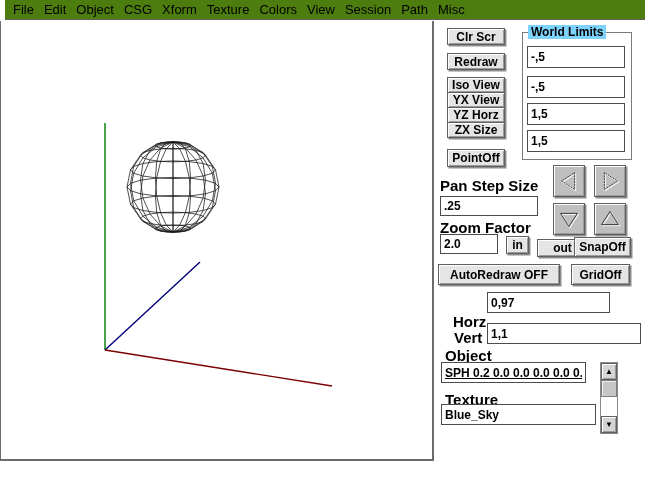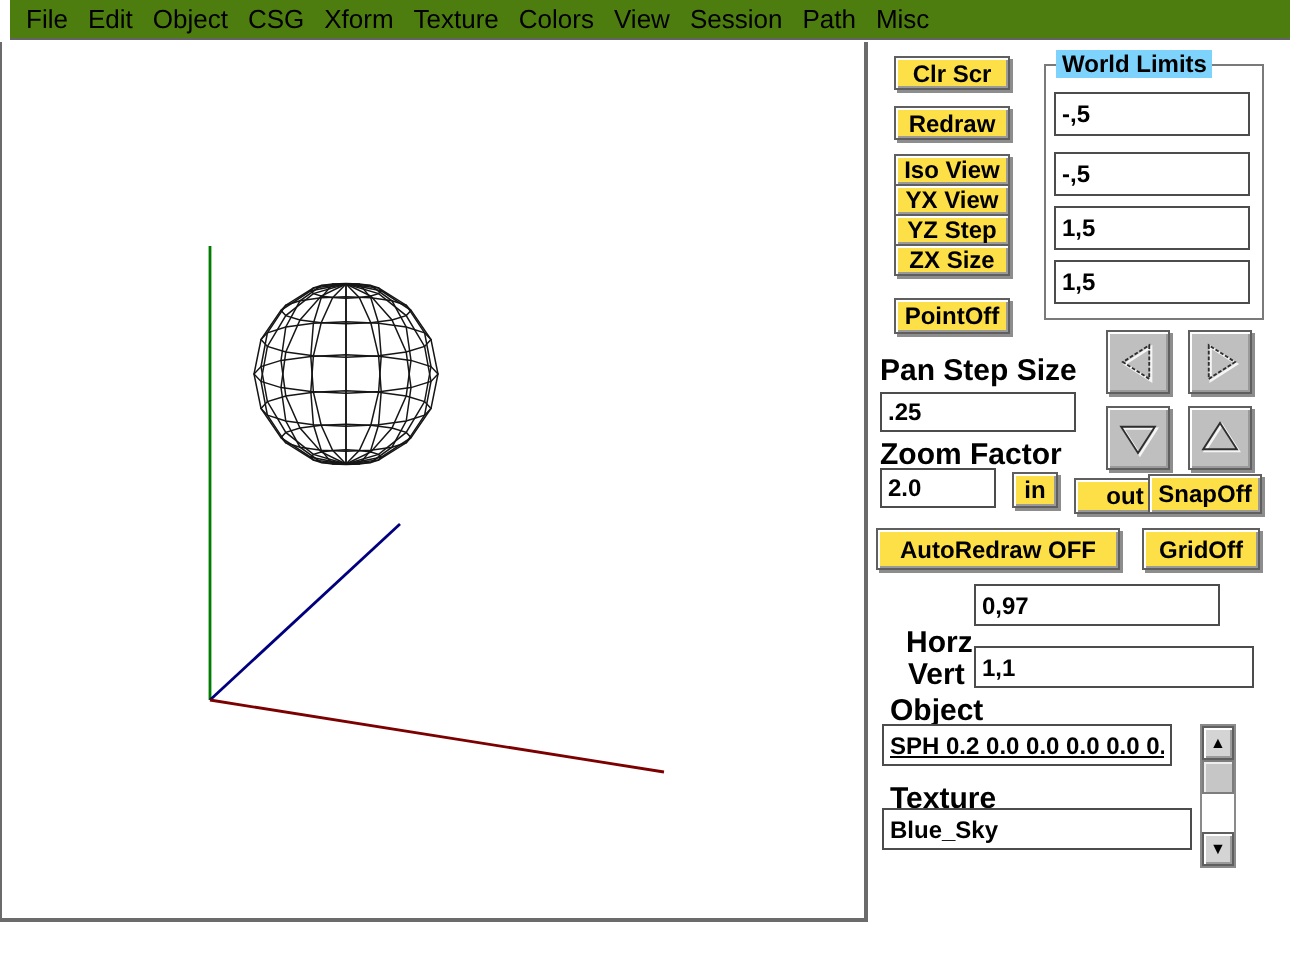--- a/index.html
+++ b/index.html
@@ -7,21 +7,21 @@
        font-family:"Liberation Sans",sans-serif;}
   .menubar{position:absolute;left:5px;top:0;width:645px;height:20px;background:#4d7c0f;
            border-bottom:1px solid #646464;display:flex;align-items:center;gap:10px;
            padding-left:8px;box-sizing:border-box;font-size:13px;color:#000;}
   .menu-item{white-space:nowrap;cursor:default;}
   .canvas{position:absolute;left:0;top:21px;width:431px;height:438px;background:#fff;
           border-right:2px solid #6b6b6b;border-bottom:2px solid #6b6b6b;border-left:1px solid #6b6b6b;box-sizing:content-box;}
   .canvas svg{display:block;}
   .lbl{position:absolute;font-weight:bold;font-size:15px;color:#000;white-space:nowrap;}
   .btn{position:absolute;display:flex;align-items:center;justify-content:center;
-       background:#fde047;border:1px solid #5f5f5f;margin:0;
+       background:#e5e5e5;border:1px solid #5f5f5f;margin:0;
        box-shadow:inset 1px 1px 0 #ffffff,inset -1px -1px 0 #9a9a9a,1.5px 1.5px 0 #8d8d8d;
        font-family:"Liberation Sans",sans-serif;font-weight:bold;font-size:12px;color:#000;
        padding:0;cursor:pointer;box-sizing:border-box;white-space:nowrap;}
   .arrow-btn{background:#bfbfbf;}
   .field{position:absolute;background:#fff;border:1px solid #4c4c4c;margin:0;
          font-family:"Liberation Sans",sans-serif;font-weight:bold;font-size:12px;color:#000;
          padding:1px 3px;box-sizing:border-box;outline:none;}
   .group{position:absolute;border:1px solid #7a7a7a;background:#fff;}
   .group-title{position:absolute;top:-8px;left:5px;background:#7dd3fc;padding:0 3px;
                font-weight:bold;font-size:12px;white-space:nowrap;}
@@ -81,21 +81,21 @@
         <polyline points="172.0,232.0 159.6,231.2 149.0,223.6 141.9,210.5 139.5,193.8 141.9,176.0 149.0,160.0 159.6,148.0 172.0,142.0"></polyline>
         <polyline points="172.0,232.0 165.3,232.0 159.6,225.1 155.7,212.4 154.4,195.8 155.7,177.9 159.6,161.4 165.3,148.8 172.0,142.0"></polyline>
       </g>
     </svg>
 </div>
 
 <button class="btn" style="left:447px;top:28px;width:58px;height:17px;">Clr Scr</button>
 <button class="btn" style="left:447px;top:53px;width:58px;height:17px;">Redraw</button>
 <button class="btn" style="left:447px;top:77px;width:58px;height:16px;">Iso View</button>
 <button class="btn" style="left:447px;top:92px;width:58px;height:16px;">YX View</button>
-<button class="btn" style="left:447px;top:107px;width:58px;height:16px;">YZ Step</button>
+<button class="btn" style="left:447px;top:107px;width:58px;height:16px;">YZ Horz</button>
 <button class="btn" style="left:447px;top:122px;width:58px;height:16px;">ZX Size</button>
 <button class="btn" style="left:447px;top:149px;width:58px;height:18px;">PointOff</button>
 
 <div class="group" style="left:522px;top:32px;width:108px;height:126px;">
   <span class="group-title">World Limits</span>
 </div>
 <input class="field" style="left: 527px; top: 46px; width: 98px; height: 22px;" value="-,5">
 <input class="field" style="left: 527px; top: 76px; width: 98px; height: 22px;" value="-,5">
 <input class="field" style="left: 527px; top: 103px; width: 98px; height: 22px;" value="1,5">
 <input class="field" style="left: 527px; top: 130px; width: 98px; height: 22px;" value="1,5">
@@ -132,21 +132,21 @@
     <polygon points="7,22 25,22 16,8" fill="none" stroke="#2e2e2e" stroke-width="1"></polygon>
   </svg>
 </button>
 
 <button class="btn" style="left:438px;top:264px;width:122px;height:21px;">AutoRedraw OFF</button>
 <button class="btn" style="left:571px;top:264px;width:59px;height:21px;">GridOff</button>
 
 <span class="lbl" style="left:453px;top:313px;">Horz</span>
 <input class="field" style="left: 487px; top: 292px; width: 123px; height: 21px;" value="0,97">
 <span class="lbl" style="left:454px;top:329px;">Vert</span>
-<input class="field" style="left: 487px; top: 323px; width: 140px; height: 21px;" value="1,1">
+<input class="field" style="left: 487px; top: 323px; width: 154px; height: 21px;" value="1,1">
 
 <span class="lbl" style="left:445px;top:347px;">Object</span>
 <input class="field" style="left: 441px; top: 362px; width: 145px; height: 21px; text-decoration: underline;" value="SPH 0.2 0.0 0.0 0.0 0.0 0.">
 
 <div class="sb">
   <button class="sb-btn" style="top:0;">
     <span>▲</span>
   </button>
   <div class="sb-thumb"></div>
   <button class="sb-btn" style="top:53px;">

